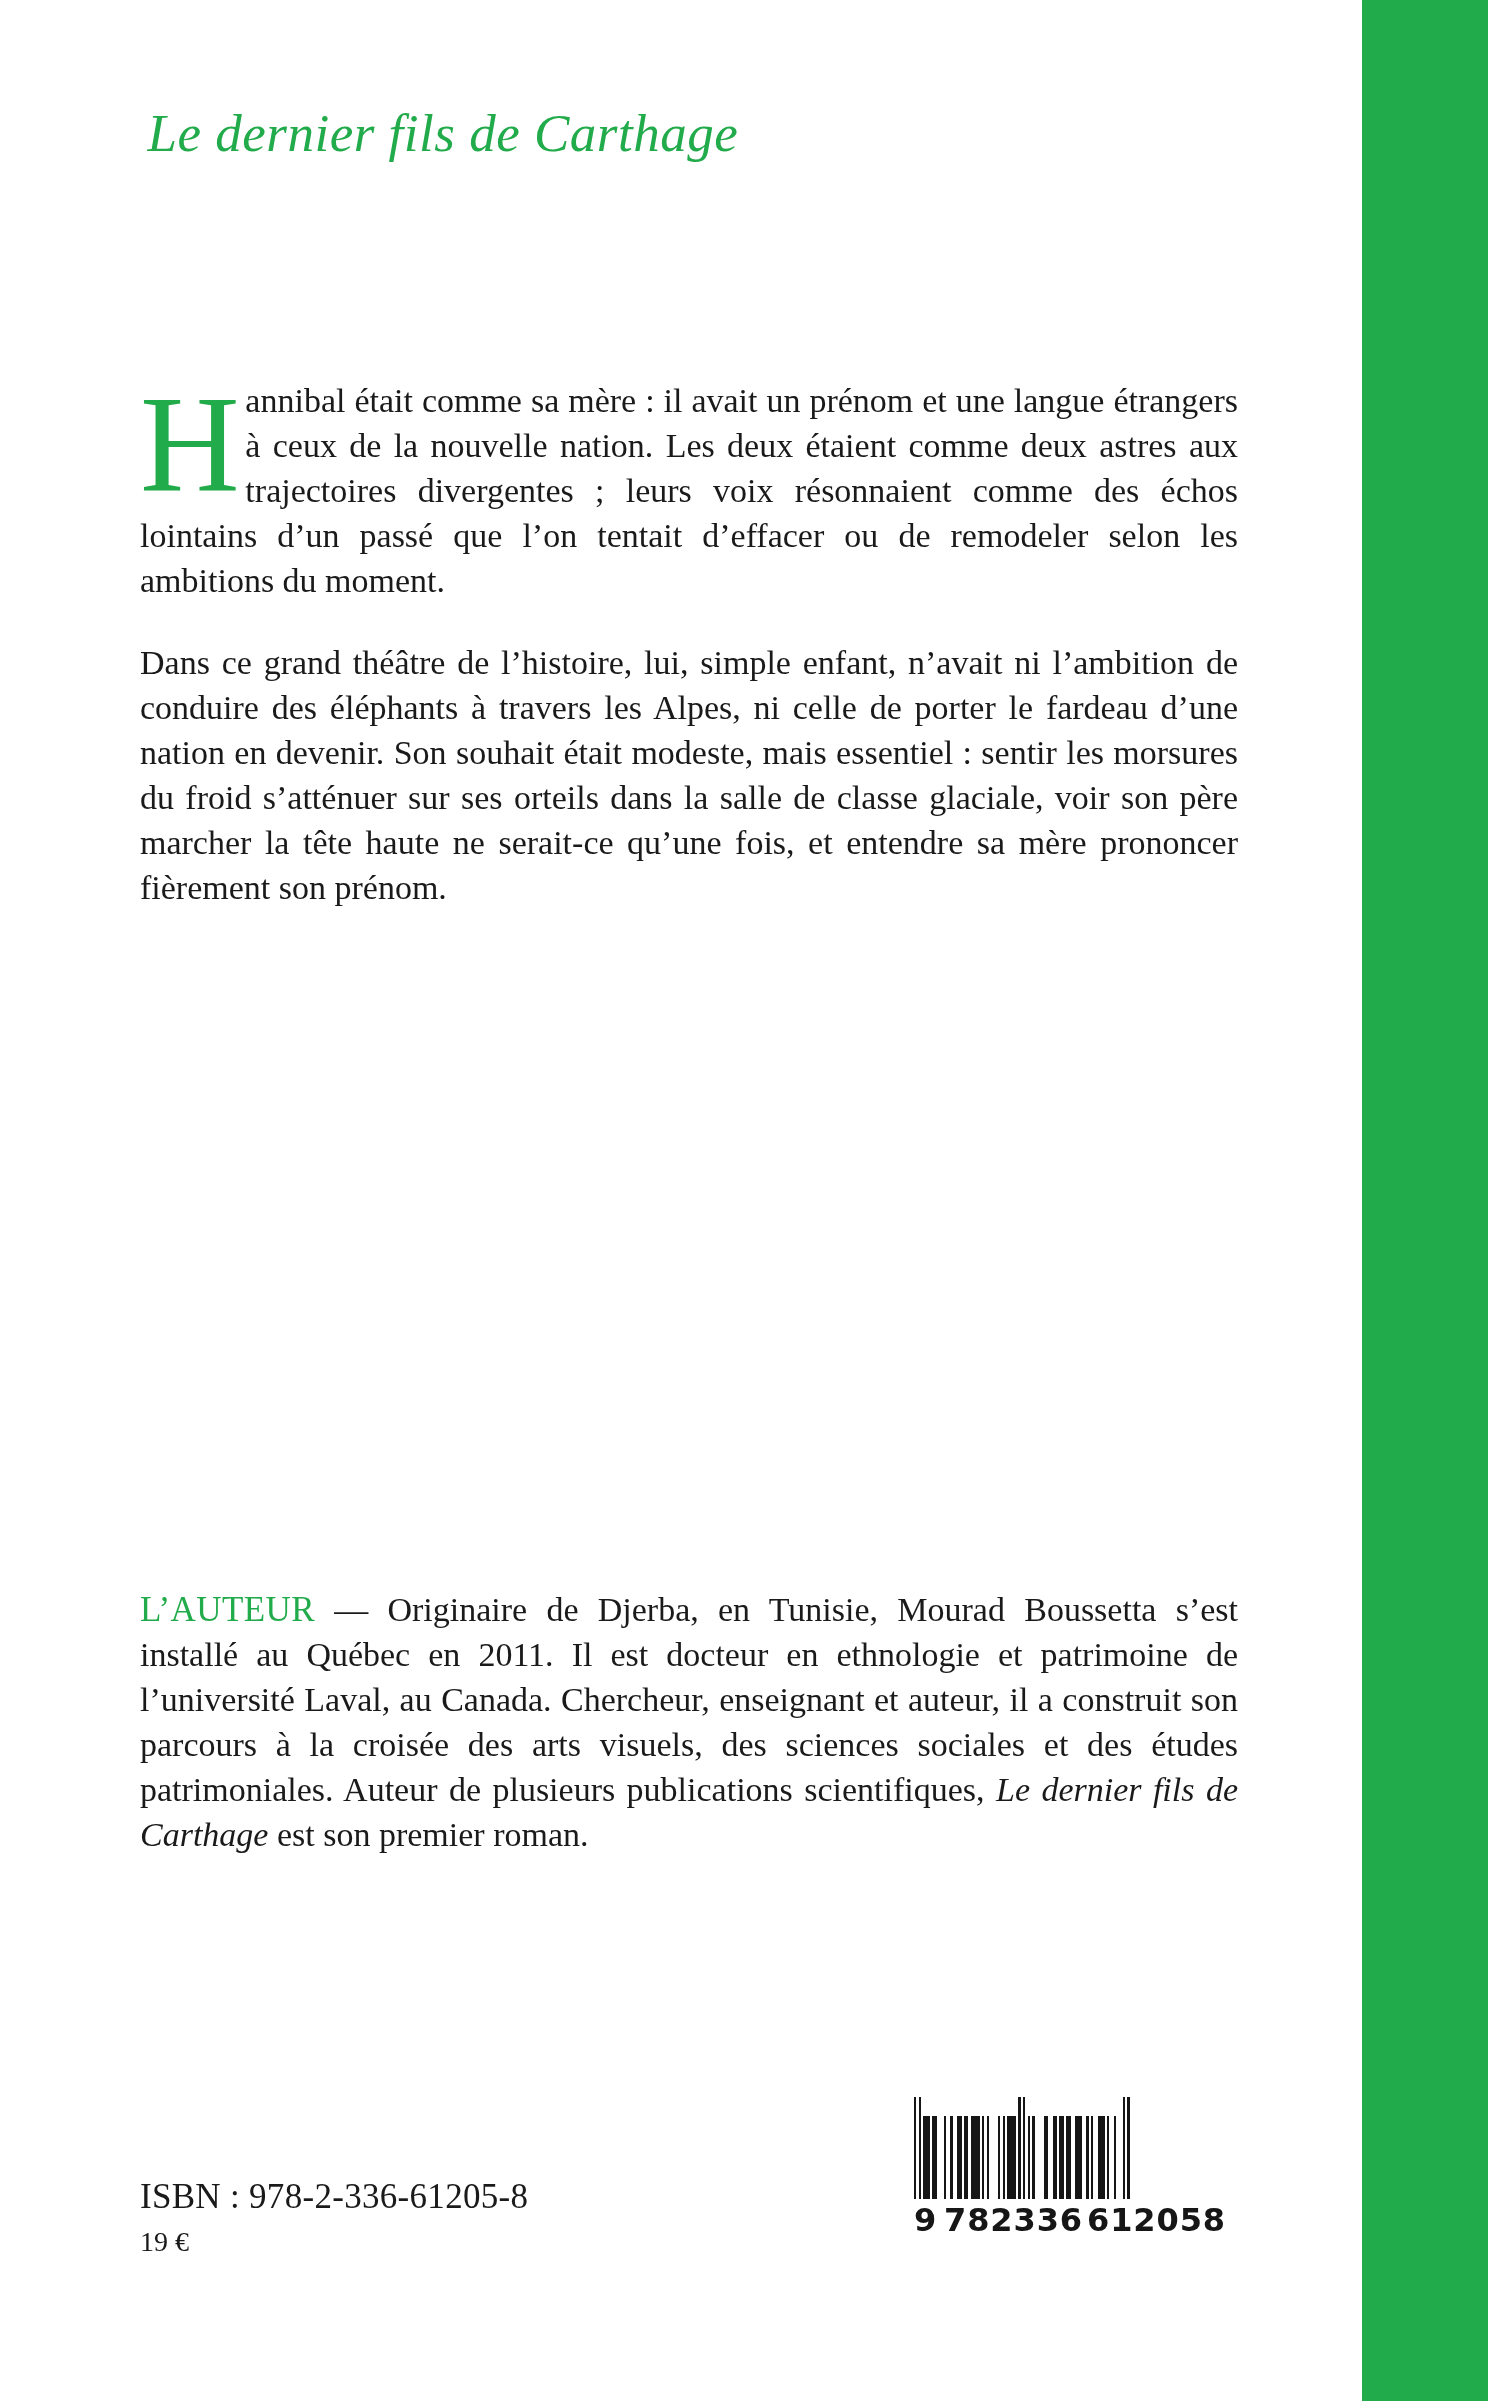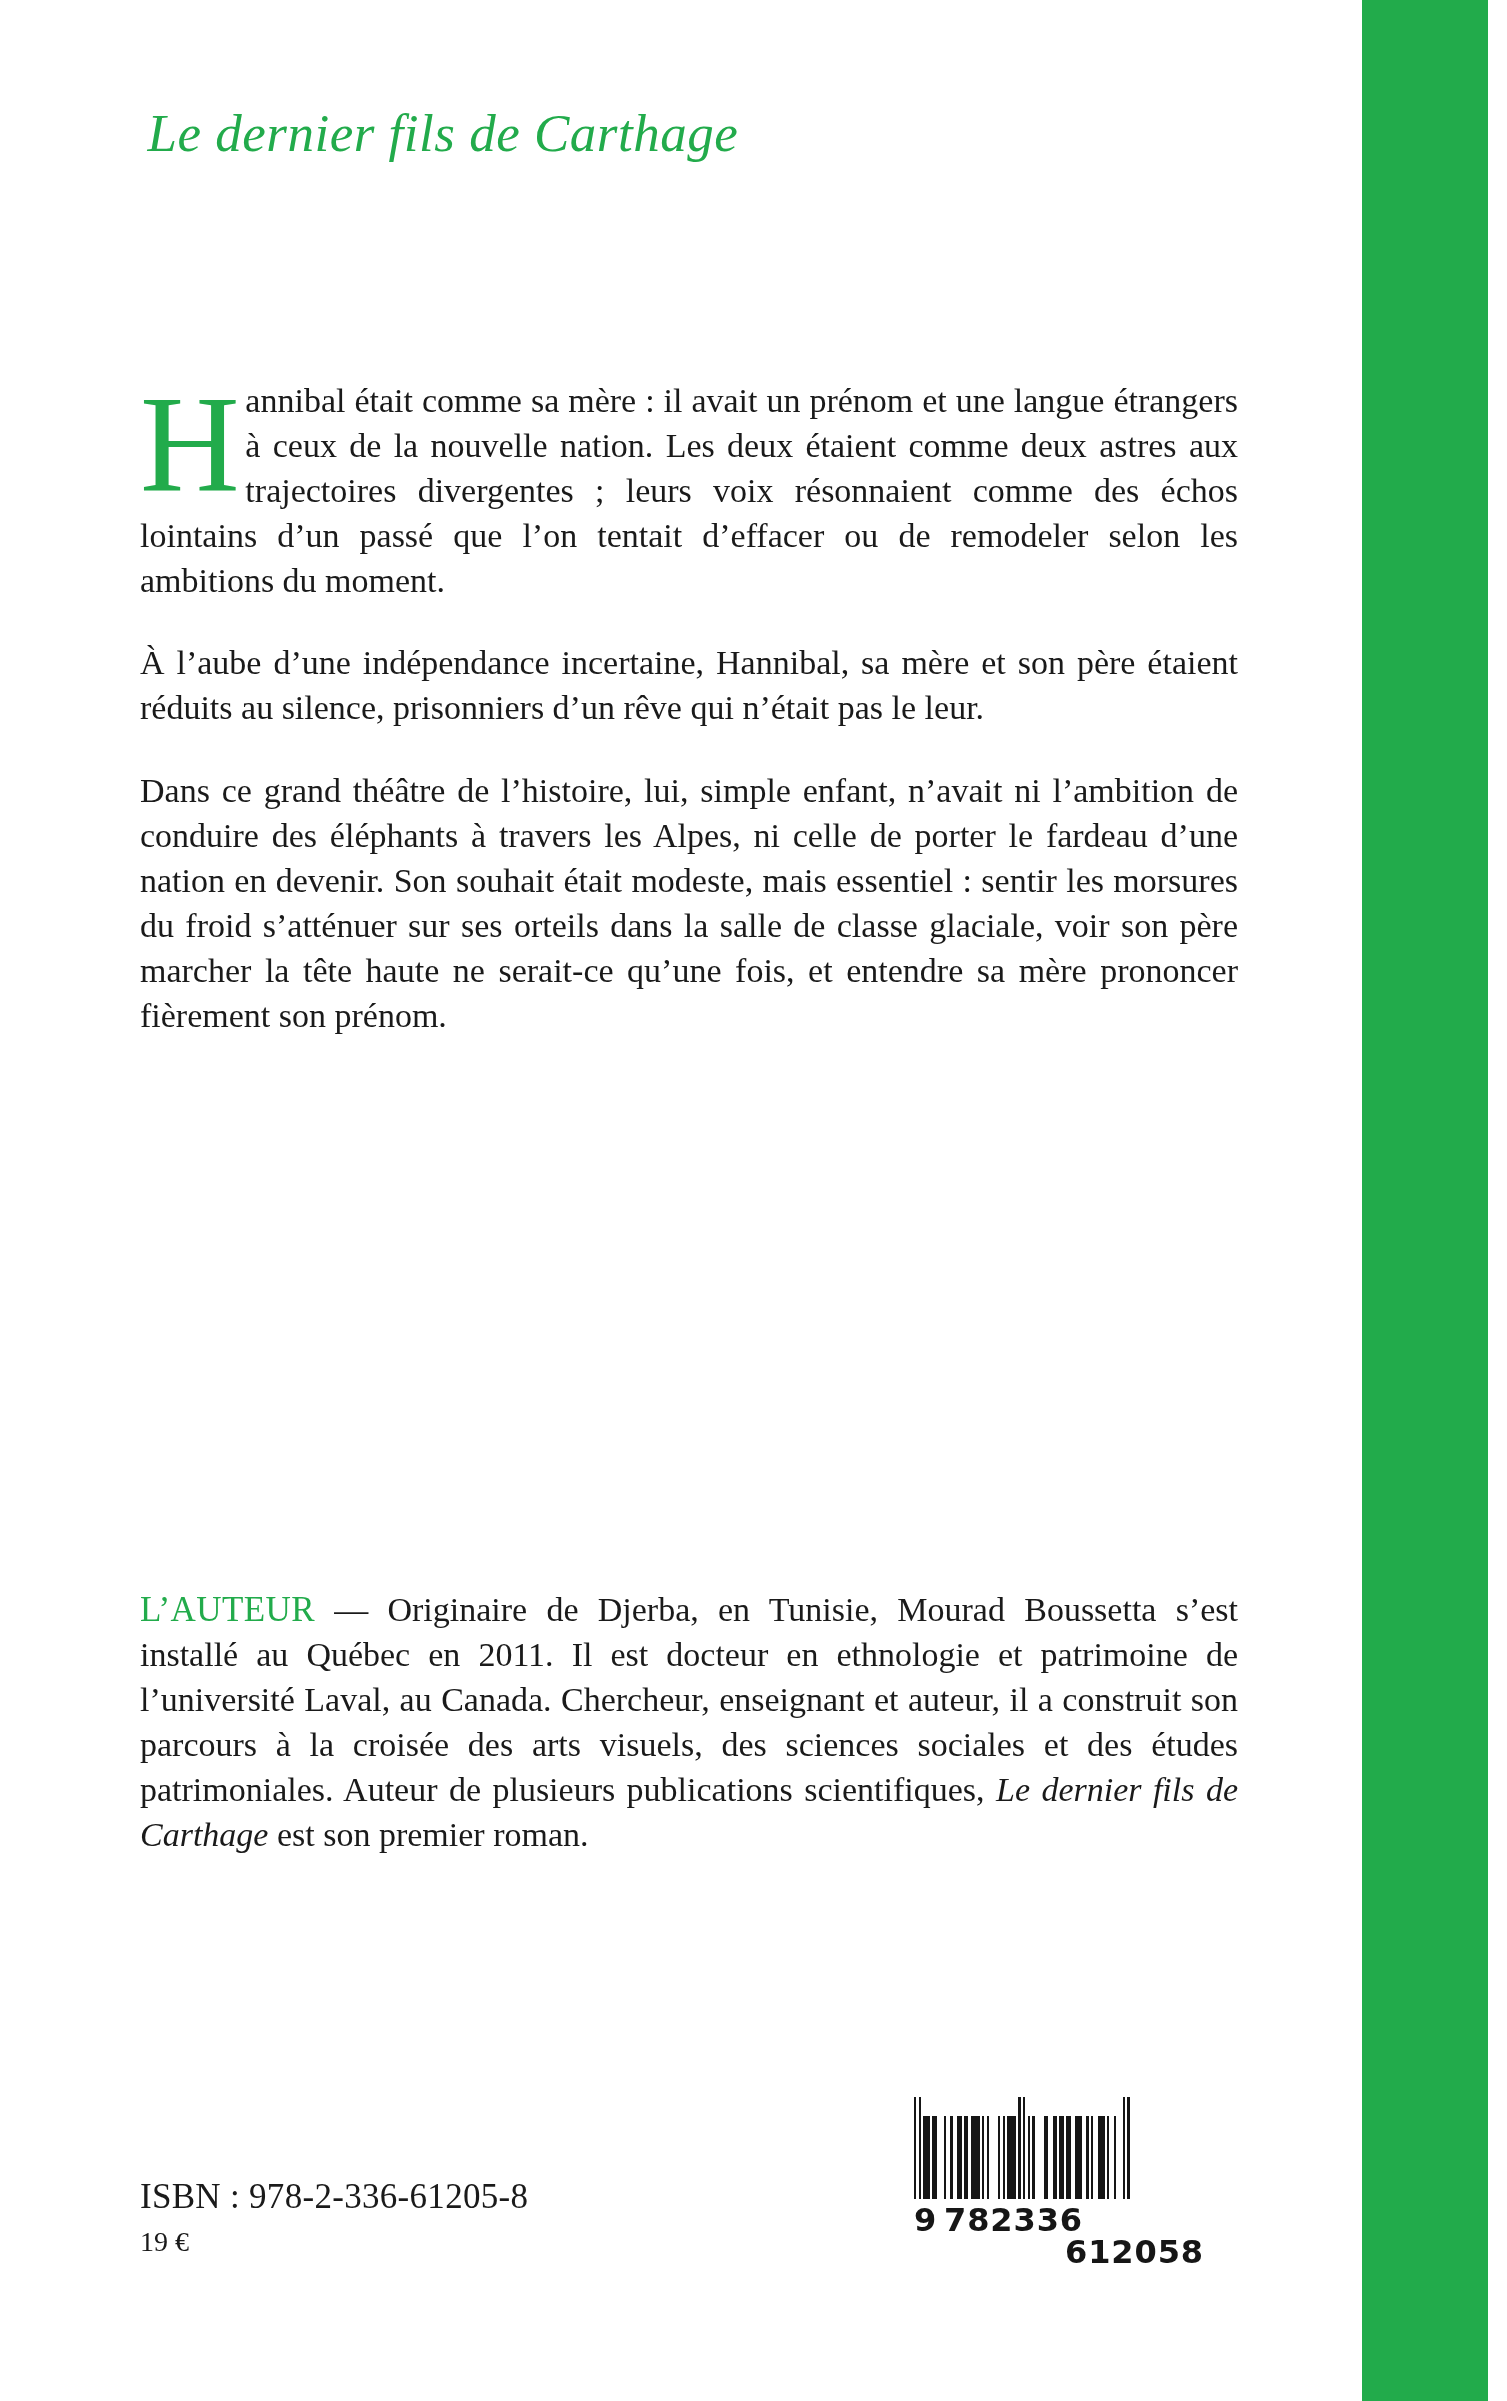--- a/index.html
+++ b/index.html
@@ -145,40 +145,39 @@
     margin-top: 0px;
     font-family: "DejaVu Sans", "Liberation Sans", sans-serif;
     font-size: 32px;
     font-weight: 700;
     letter-spacing: 0.9px;
     color: #161616;
   }
 
   #bc-lead   { position: absolute; left: 0px;   top: 1.9px; }
   #bc-left   { position: absolute; left: 30px;  top: 1.9px; }
-  #bc-right  { position: absolute; left: 151px; top: 1.9px; margin-top: 32px; }
+  #bc-right  { position: absolute; left: 173px; top: 1.9px; }
 </style>
 </head>
 <body>
 
 <div id="page">
 
   <div id="green-band"></div>
 
   <div id="content">
 
     <div id="book-title">Le dernier fils de Carthage</div>
 
     <div id="blurb">
 
       <p class="para" id="dropcap-para">
         <span id="dropcap">H</span><span>annibal était comme sa mère : il avait un prénom et une langue étrangers à ceux de la nouvelle nation. Les deux étaient comme deux astres aux trajectoires divergentes ; leurs voix résonnaient comme des échos lointains d’un passé que l’on tentait d’effacer ou de remodeler selon les ambitions du moment.</span>
       </p>
 
-      <p class="para">À l’aube d’une indépendance incertaine, Hannibal, sa mère et son père étaient réduits au silence, prisonniers d’un rêve qui n’était pas le leur.</p>
 
       <p class="para">Dans ce grand théâtre de l’histoire, lui, simple enfant, n’avait ni l’ambition de conduire des éléphants à travers les Alpes, ni celle de porter le fardeau d’une nation en devenir. Son souhait était modeste, mais essentiel : sentir les morsures du froid s’atténuer sur ses orteils dans la salle de classe glaciale, voir son père marcher la tête haute ne serait-ce qu’une fois, et entendre sa mère prononcer fièrement son prénom.</p>
 
     </div>
 
     <div id="author-block">
       <p class="para"><span id="author-label">L’AUTEUR</span><span> — Originaire de Djerba, en Tunisie, Mourad Boussetta s’est installé au Québec en 2011. Il est docteur en ethnologie et patrimoine de l’université Laval, au Canada. Chercheur, enseignant et auteur, il a construit son parcours à la croisée des arts visuels, des sciences sociales et des études patrimoniales. Auteur de plusieurs publications scientifiques, </span><span class="italic-title">Le dernier fils de Carthage</span><span> est son premier roman.</span></p>
     </div>
 
     <div id="footer">

